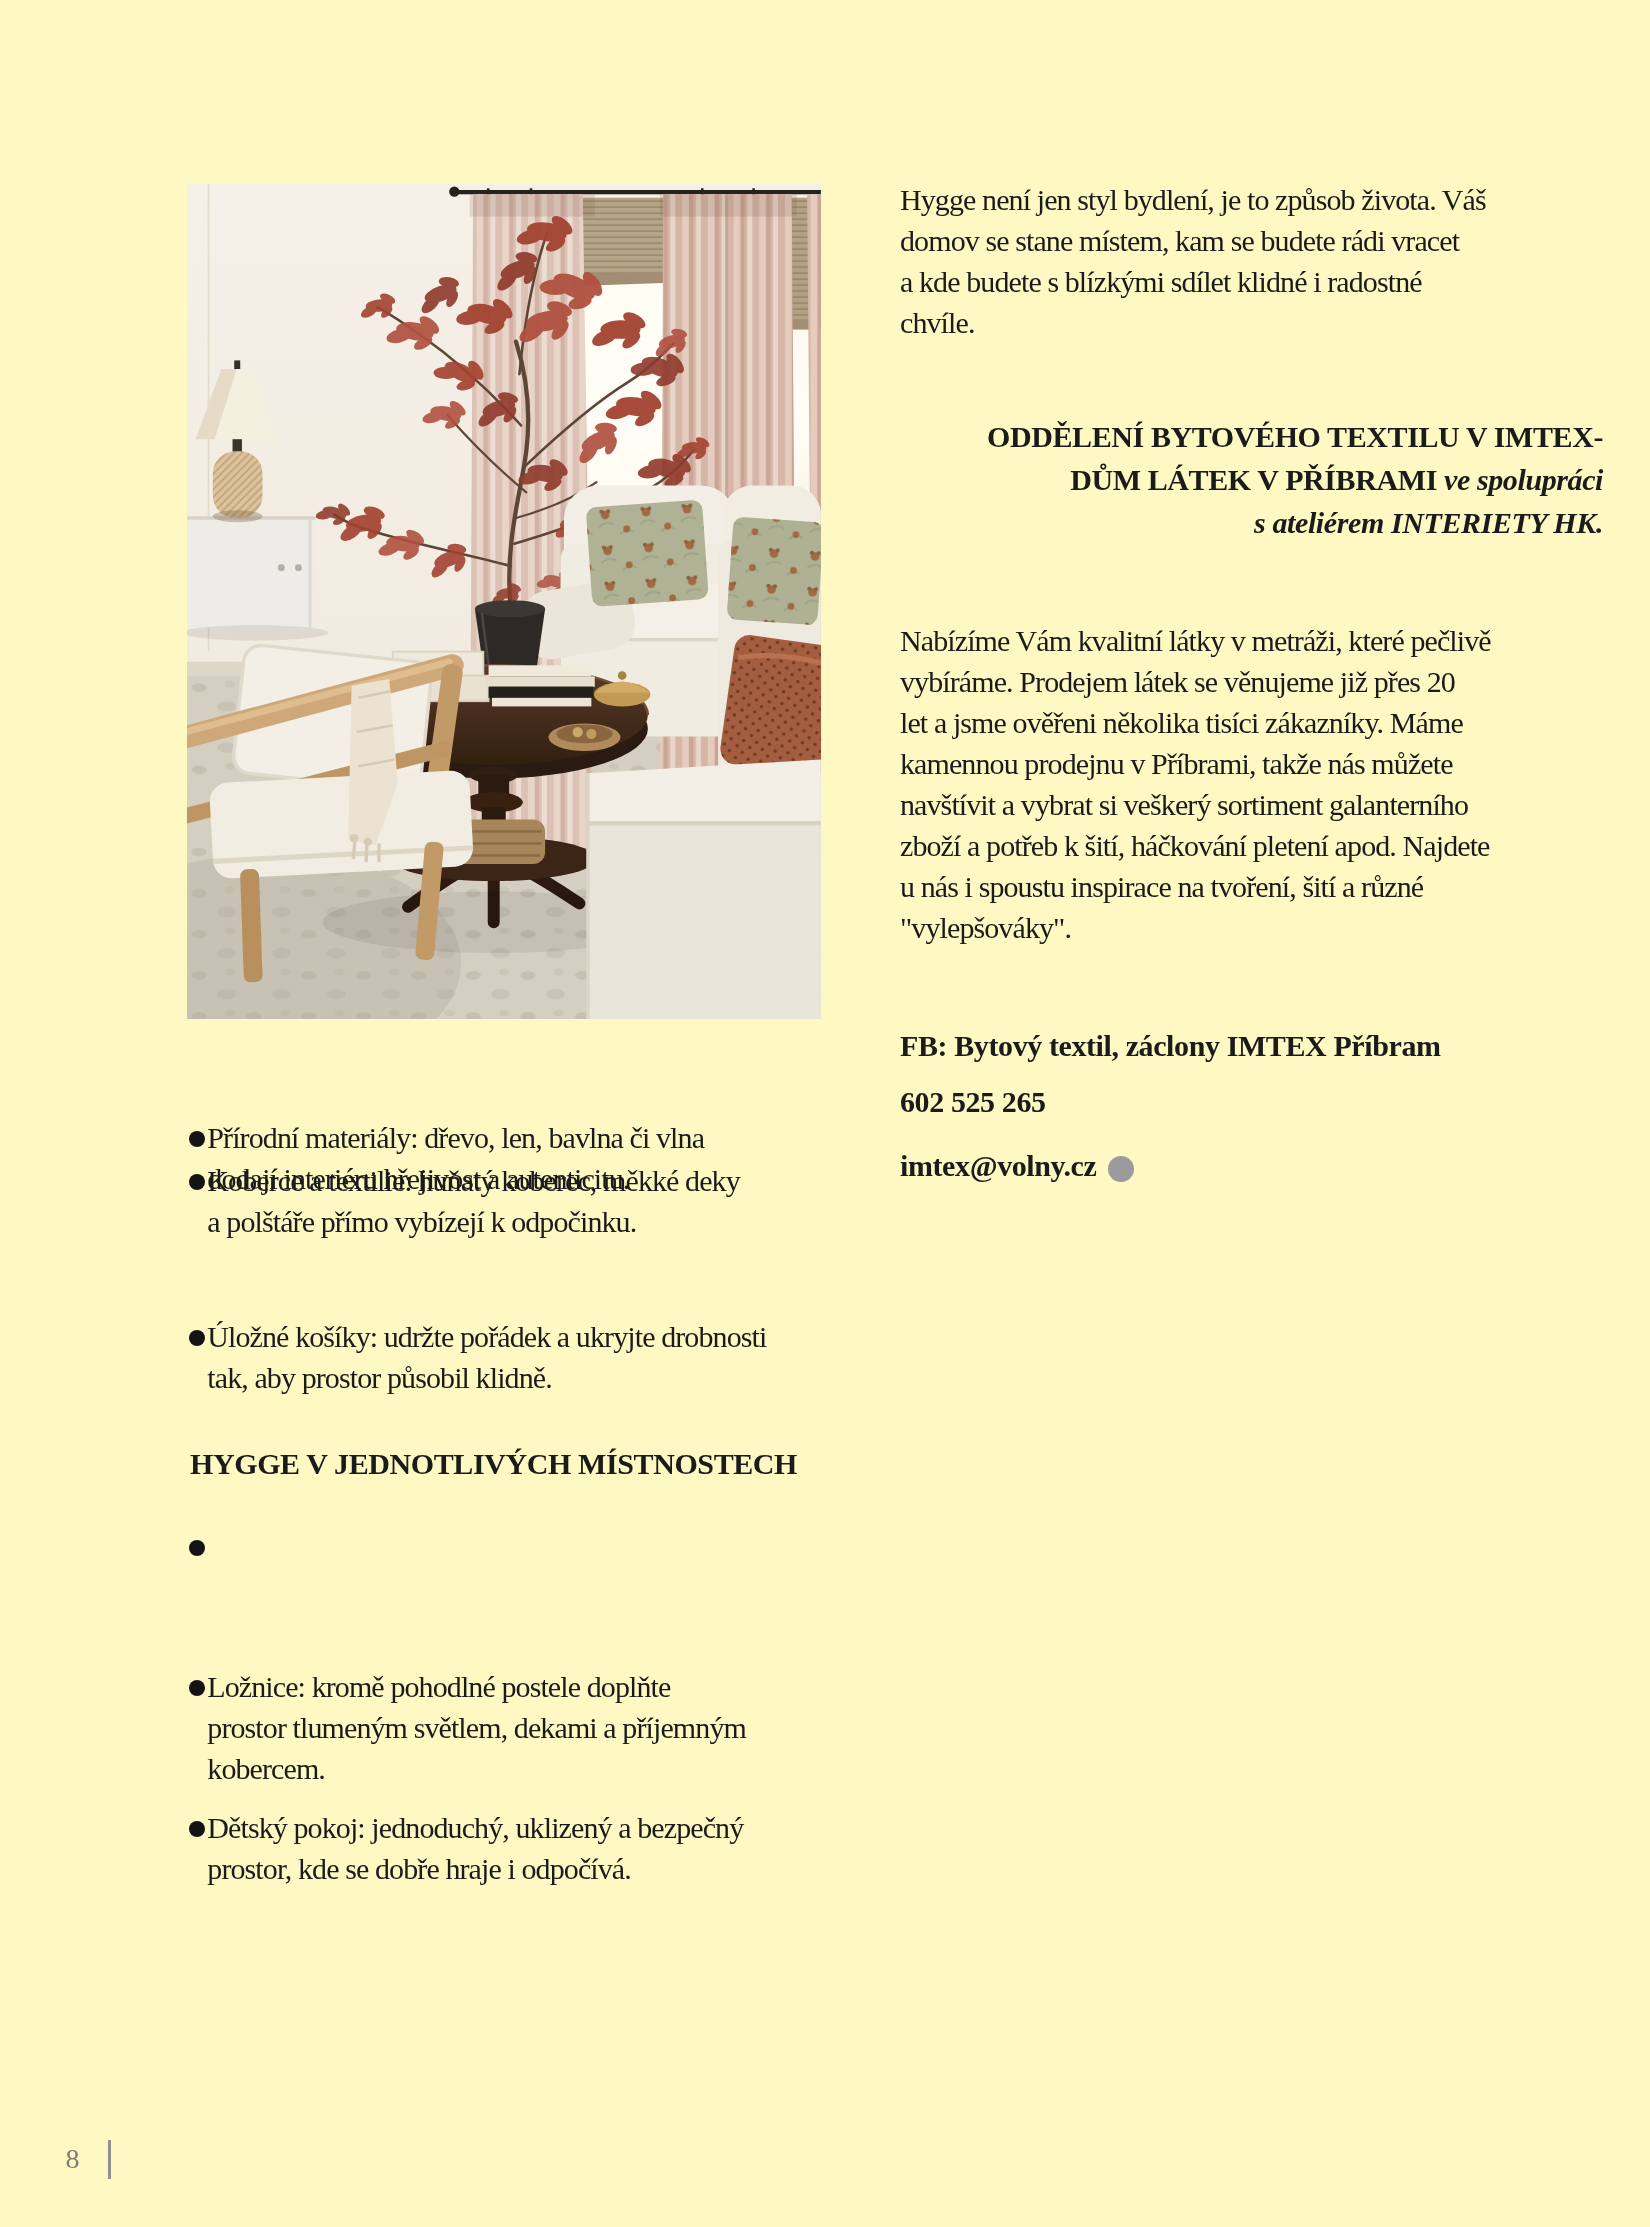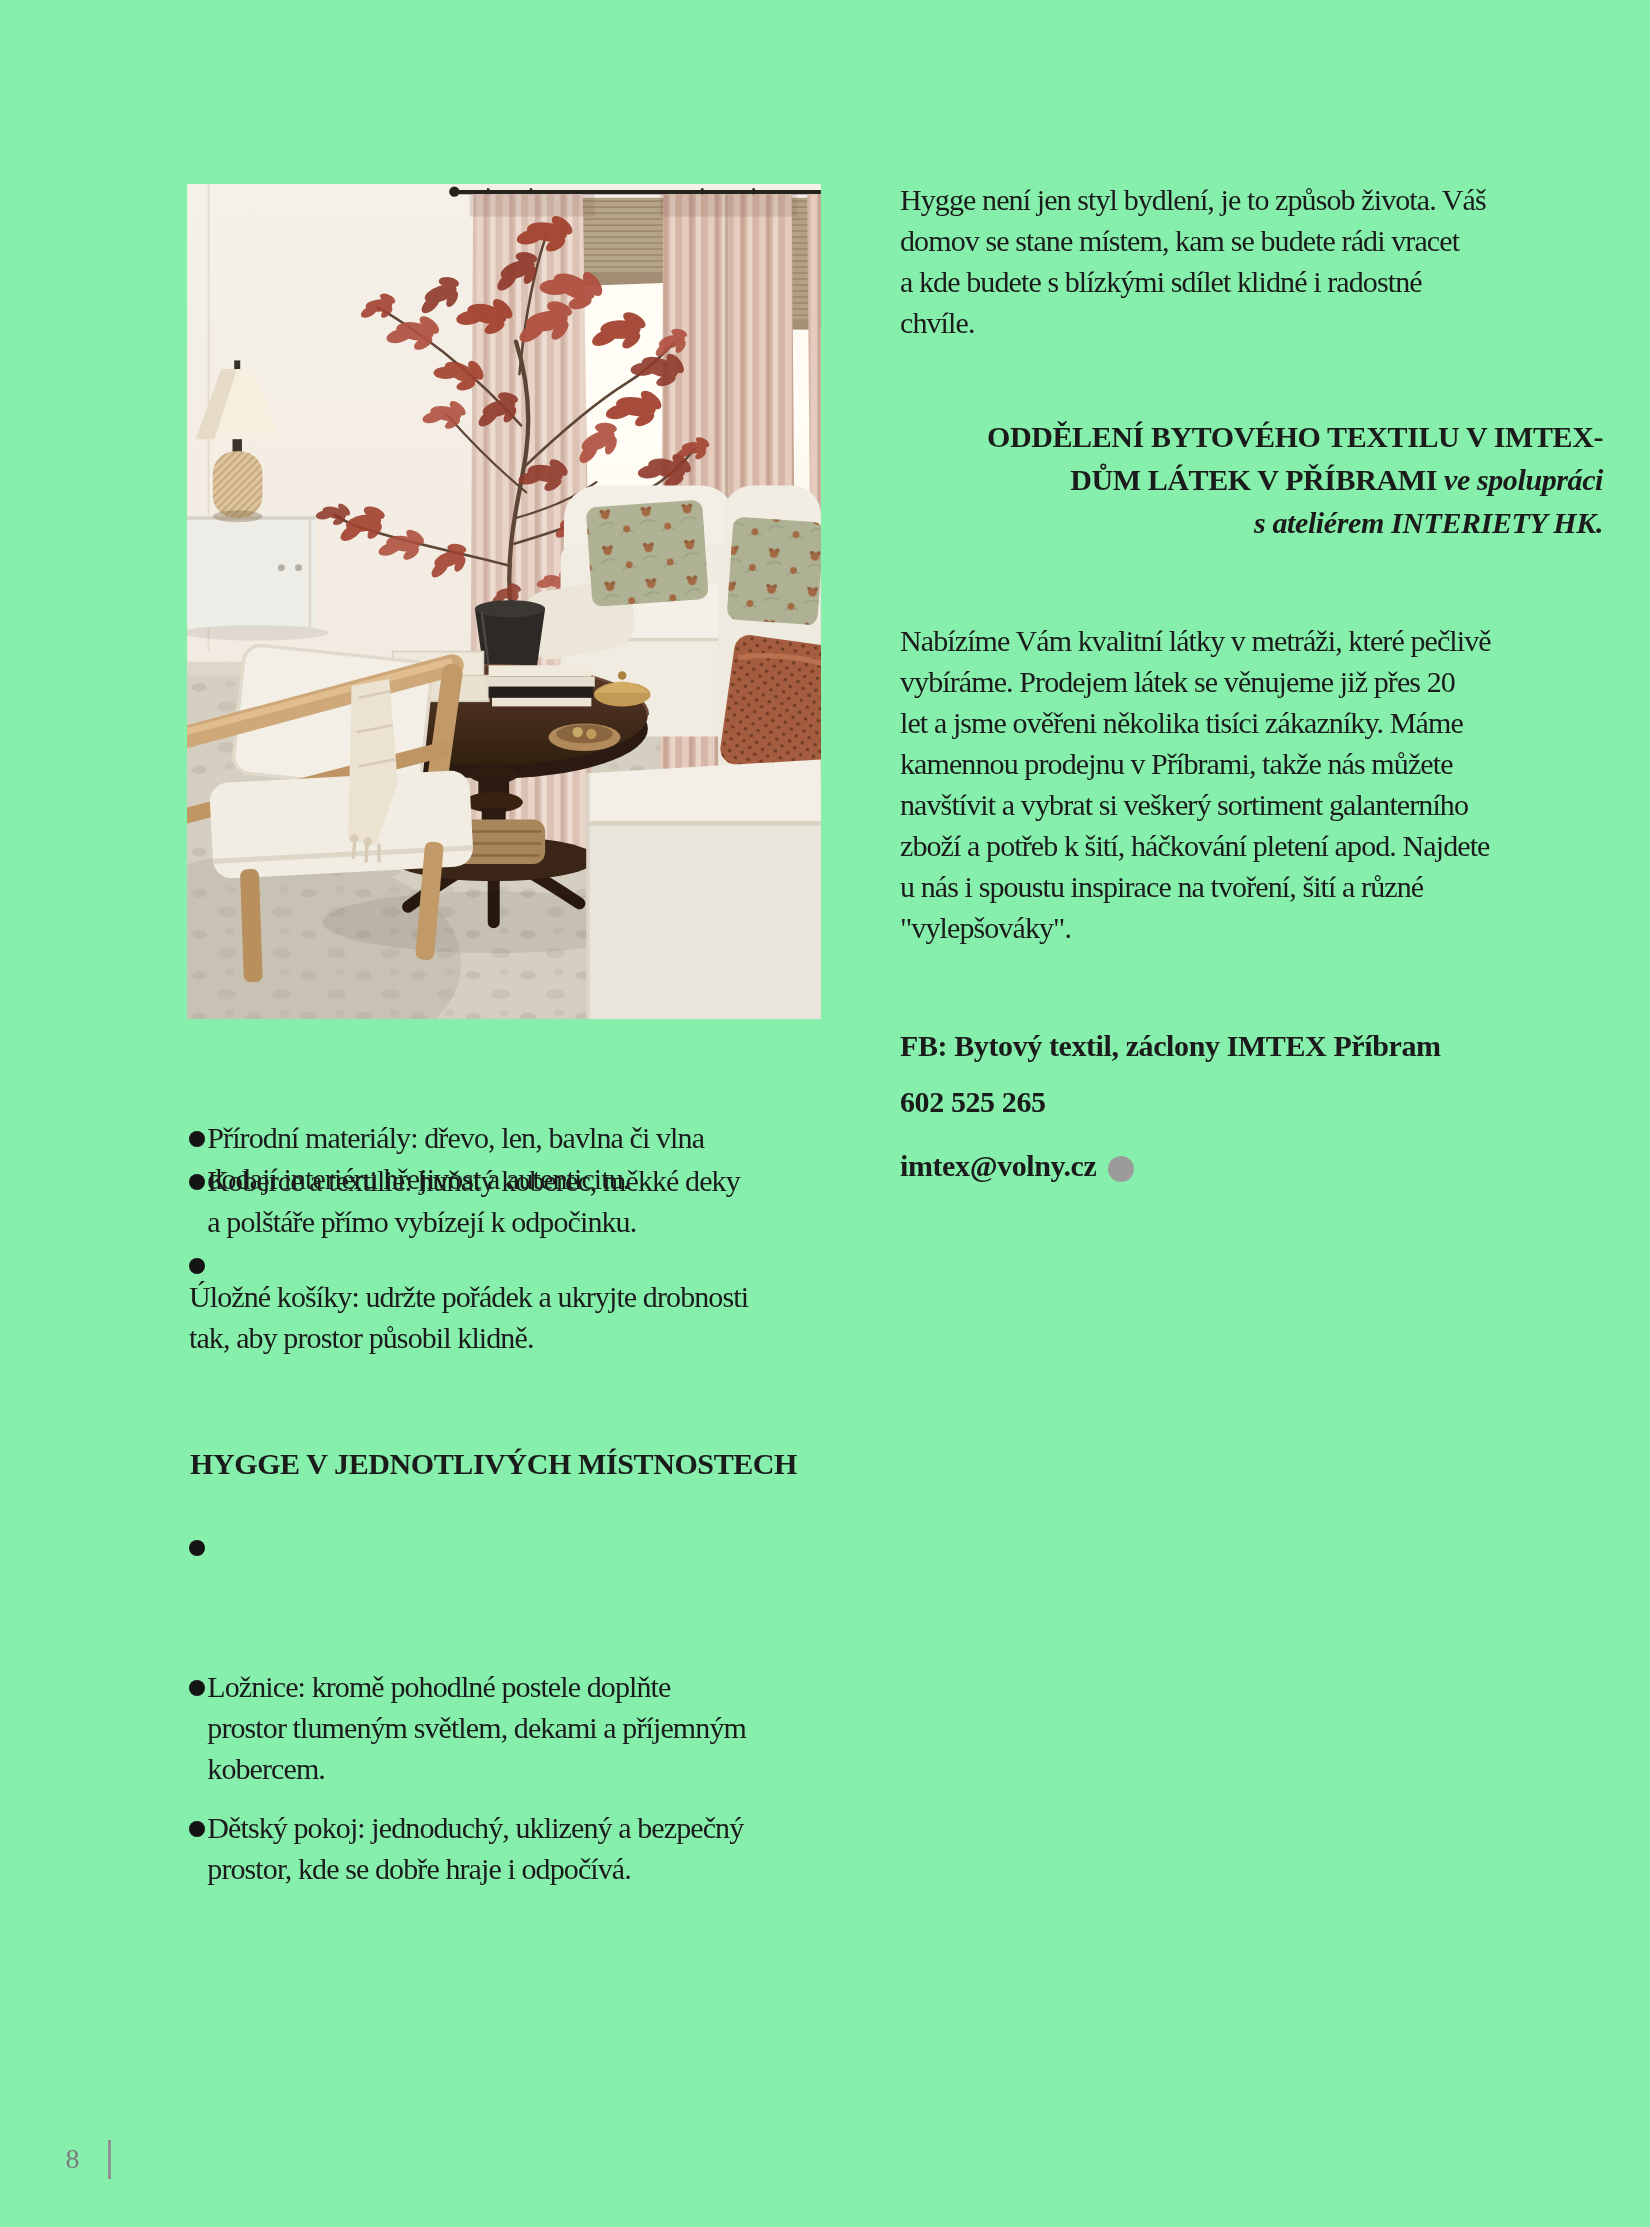--- a/index.html
+++ b/index.html
@@ -1,17 +1,17 @@
 <!DOCTYPE html>
 <html style="font-size:13.7px"><head>
 <meta charset="utf-8">
 <title>page</title>
 <style>
   html,body{margin:0;padding:0;background:#ffffff;}
-  .page{position:relative;width:1650px;height:2227px;background:#86efac;overflow:hidden;
+  .page{position:relative;width:1650px;height:2227px;background:#fef9c3;overflow:hidden;
         font-family:"Liberation Serif","DejaVu Serif",serif;color:#1b1b1b;}
   .abs{position:absolute;}
   .lines{white-space:pre-line;}
   .body-text{font-size:30px;line-height:41px;letter-spacing:-0.9px;}
   .ital{font-style:italic;}
   .rcol{left:900px;width:703px;}
   .head-lines{font-size:30px;line-height:43px;letter-spacing:-0.4px;font-weight:700;}
   .contact{font-size:30px;line-height:41px;letter-spacing:-0.4px;font-weight:700;}
   .email-row{display:flex;align-items:center;}
   .gray-dot{width:26px;height:26px;border-radius:50%;background:#9b9b9b;margin:6.9px 0 0 12px;flex:0 0 auto;}
@@ -334,21 +334,21 @@
   <div class="abs bullet-item" style="top:1085px;">
     <span class="bullet-dot"></span>
     <span class="body-text lines">Přírodní materiály: dřevo, len, bavlna či vlna
 dodají interiéru hřejivost a autenticitu.</span>
   </div>
   <div class="abs bullet-item" style="top:1128px;">
     <span class="bullet-dot"></span>
     <span class="body-text lines">Koberce a textilie: huňatý koberec, měkké deky
 a polštáře přímo vybízejí k odpočinku.</span>
   </div>
-  <div class="abs bullet-item" style="top:1212px;flex-direction:column;">
+  <div class="abs bullet-item" style="top:1284px;">
     <span class="bullet-dot"></span>
     <span class="body-text lines">Úložné košíky: udržte pořádek a ukryjte drobnosti
 tak, aby prostor působil klidně.</span>
   </div>
 
   <div class="abs lcol-head head-lines" style="top:1442px;">HYGGE V JEDNOTLIVÝCH MÍSTNOSTECH</div>
 
   <div class="abs bullet-item" style="top:1494px;">
     <span class="bullet-dot"></span>
   </div>

